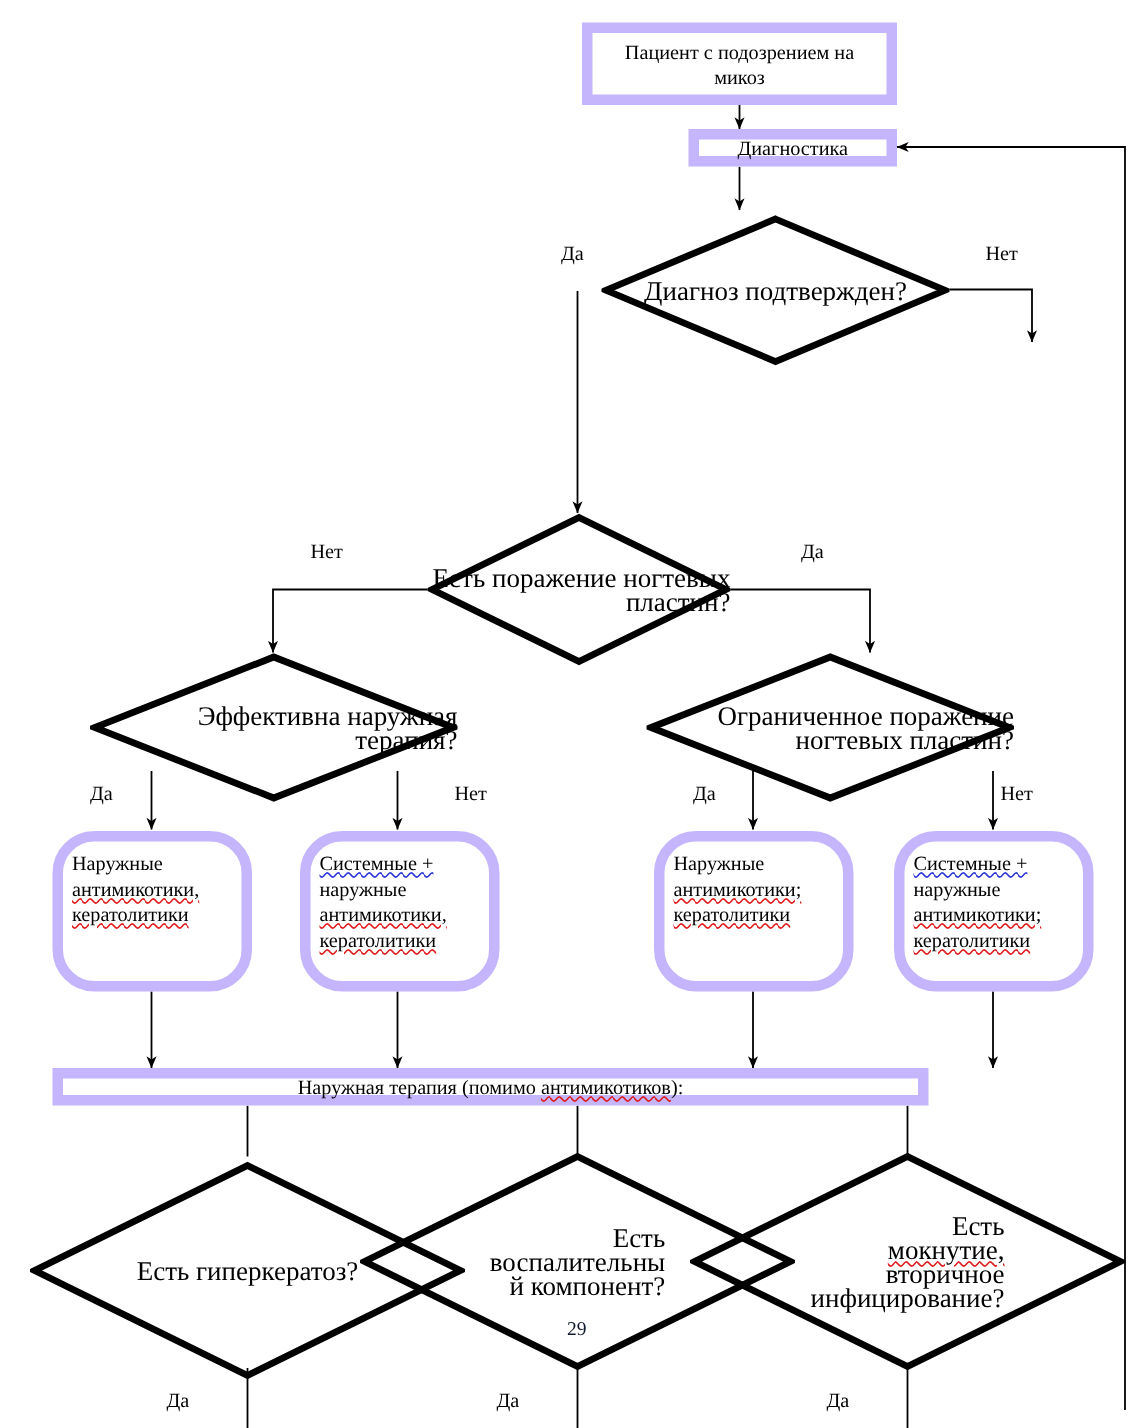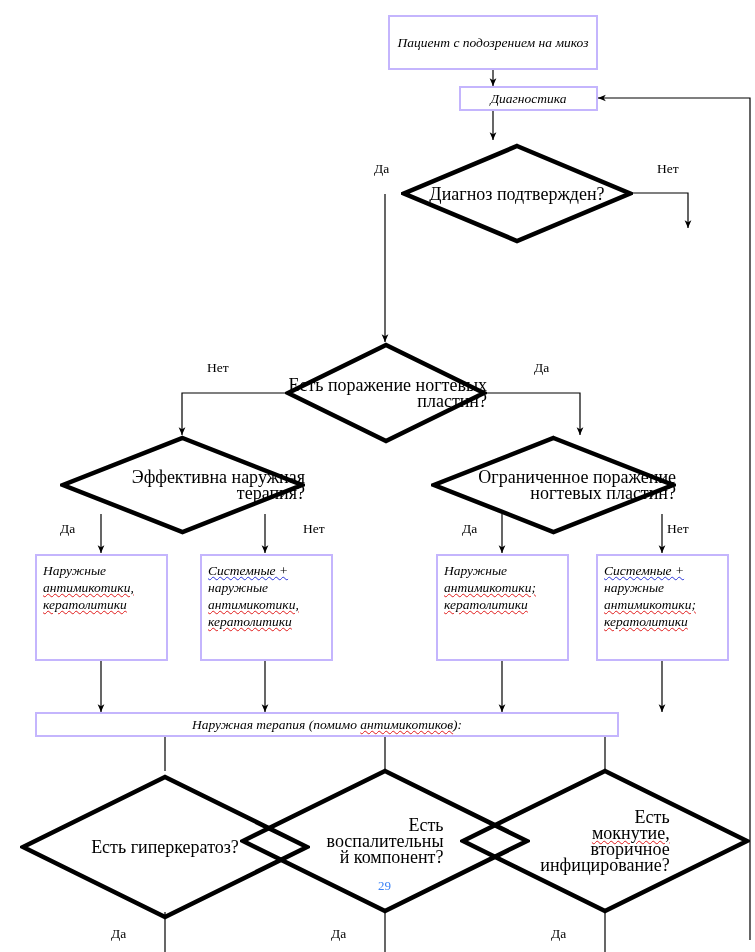--- a/index.html
+++ b/index.html
@@ -1,36 +1,36 @@
 <!DOCTYPE html>
 <html><head>
 <meta charset="utf-8">
 <style>
   html,body{margin:0;padding:0;background:#ffffff;}
   body{width:755px;height:952px;position:relative;overflow:hidden;
        font-family:"Liberation Serif","DejaVu Serif",serif;color:#000;}
   #canvas{position:absolute;left:0;top:0;width:755px;height:952px;}
   svg.lines{position:absolute;left:0;top:0;width:755px;height:952px;pointer-events:none;}
 
-  .box{position:absolute;border:2px solid #c4b5fd;box-sizing:border-box;background:#fff;font-style:italic;}
+  .box{position:absolute;border:7px solid #c4b5fd;box-sizing:border-box;background:#fff;}
   .box .txt{font-size:13.5px;line-height:17px;}
   .box.center{display:flex;align-items:center;justify-content:center;text-align:center;}
   .box.center .txt{padding:0 4px;}
-  .box.topleft{text-align:left;}
+  .box.topleft{text-align:left;border-radius:28px;}
   .box.topleft .txt{padding:6px 6px 0 6px;}
 
   .diamond{position:absolute;}
   .diamond .dshape{position:absolute;left:0;top:0;width:100%;height:100%;}
   .diamond .dlabel{position:absolute;left:0;top:0;width:100%;height:100%;
         display:flex;align-items:center;justify-content:center;text-align:center;}
   .diamond .dlabel span{font-size:18px;line-height:16px;display:block;text-align:right;}
 
   .edgelabel{position:absolute;font-size:13.5px;line-height:15px;white-space:nowrap;}
 
-  .pagenum{position:absolute;font-size:13px;color:#3b82f6;}
+  .pagenum{position:absolute;font-size:13px;color:#0f172a;}
 
   
   .sp-red{text-decoration:underline;text-decoration-style:wavy;
           text-decoration-color:#e01b1b;text-decoration-thickness:1px;
           text-underline-offset:1px;}
   .sp-blue{text-decoration:underline;text-decoration-style:wavy;
            text-decoration-color:#2b35d8;text-decoration-thickness:1px;
            text-underline-offset:1px;}
 </style>
 </head>

